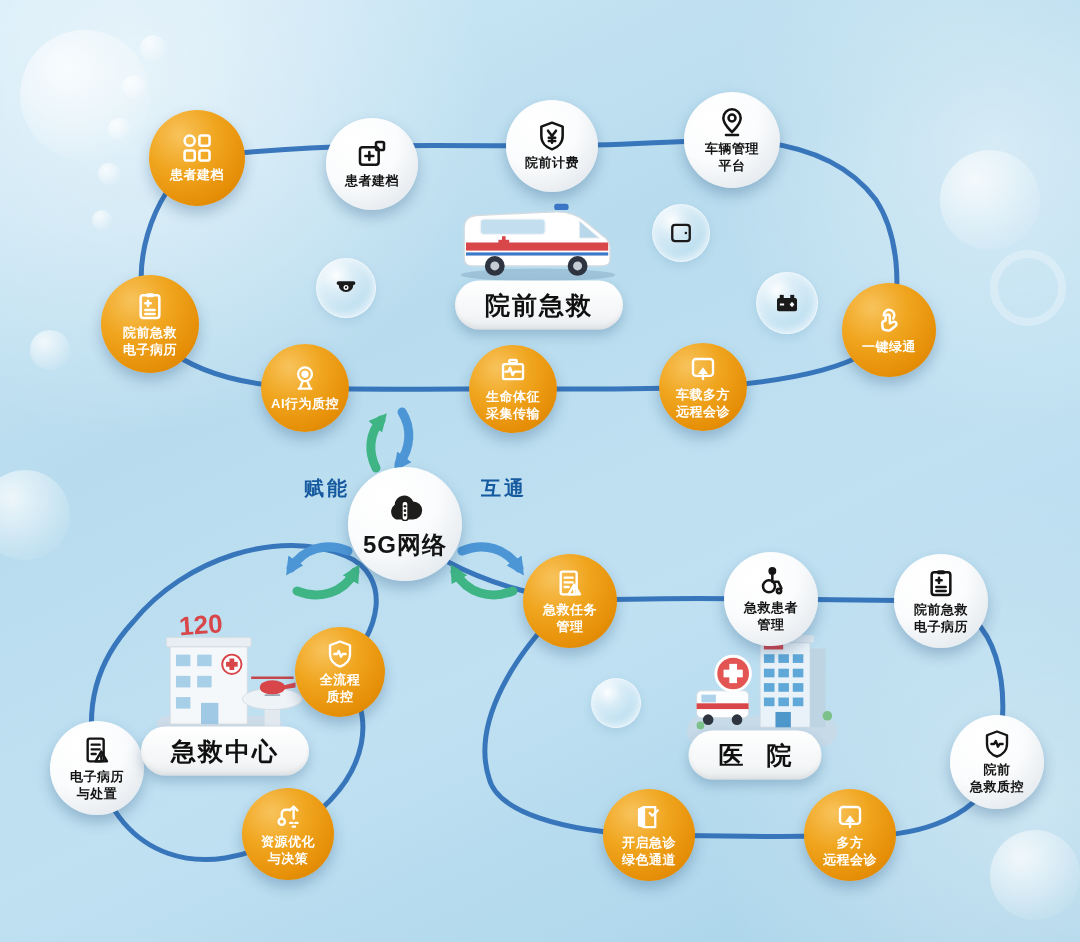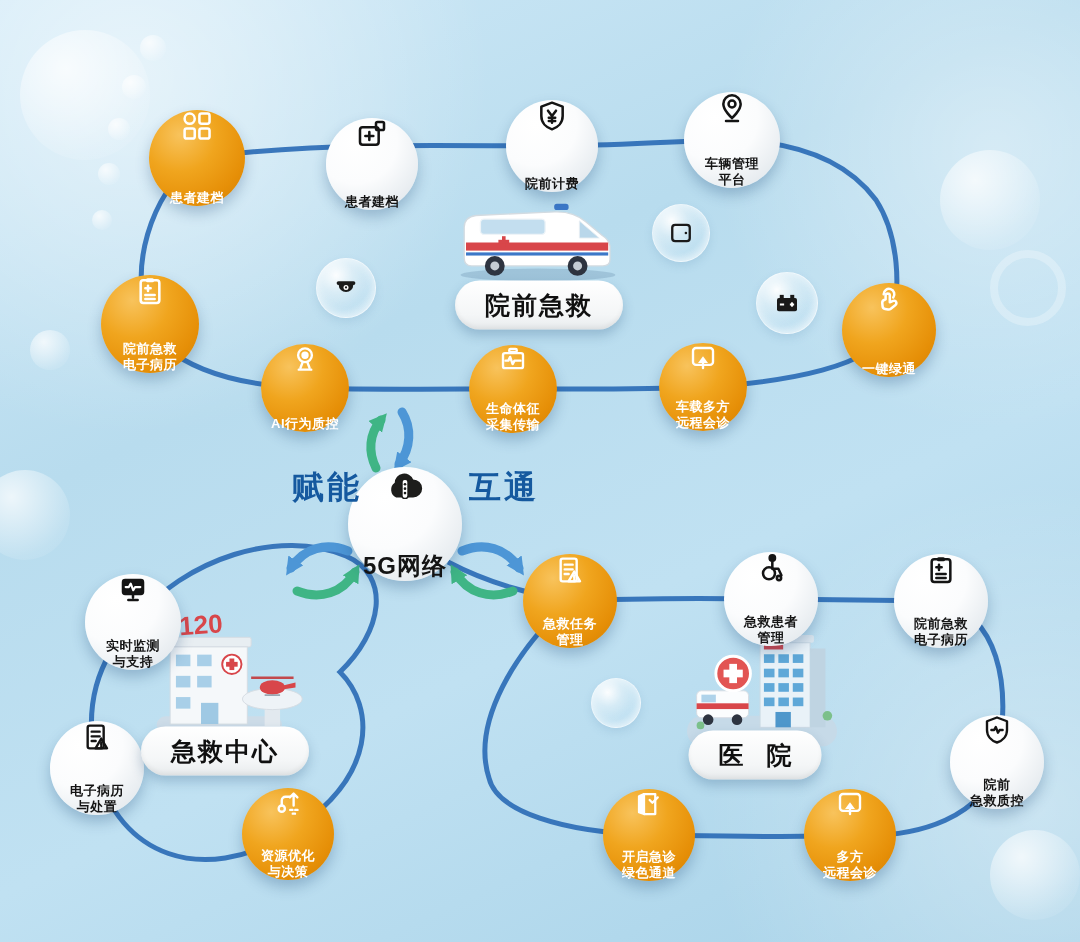--- a/index.html
+++ b/index.html
@@ -19,21 +19,21 @@
   .illus{position:absolute;z-index:2;transform:translate(-50%,-50%);}
   .bubble{
     position:absolute;z-index:4;transform:translate(-50%,-50%);border-radius:50%;
     background:radial-gradient(circle at 33% 28%, rgba(255,255,255,.95) 0%, rgba(255,255,255,.4) 30%, rgba(220,240,252,.12) 62%, rgba(255,255,255,.3) 100%);
     border:1px solid rgba(255,255,255,.7);
     box-shadow:inset 0 0 12px rgba(255,255,255,.8), 0 4px 8px rgba(90,140,180,.18);
     display:flex;align-items:center;justify-content:center;
   }
   .node{
     position:absolute;z-index:3;transform:translate(-50%,-50%);border-radius:50%;
-    display:flex;flex-direction:column;align-items:center;justify-content:space-between;
+    display:flex;flex-direction:column;align-items:center;justify-content:center;
     text-align:center;box-shadow:0 7px 14px rgba(25,70,115,.28);
   }
   .node.orange{
     background:radial-gradient(circle at 32% 26%, #F8C35C 0%, #F0A51E 38%, #E68F07 72%, #CE7D04 100%);
     color:#fff;
   }
   .node.white{
     background:radial-gradient(circle at 32% 26%, #ffffff 0%, #fbfcfd 45%, #e6ebef 80%, #d3dade 100%);
     color:#141414;
   }
@@ -43,21 +43,21 @@
   .node.center5g .label{font-size:24px;letter-spacing:1px;}
   .pill{
     position:absolute;z-index:5;transform:translate(-50%,-50%);
     background:linear-gradient(180deg,#ffffff 0%,#f4f6f7 70%,#e8ebed 100%);
     border-radius:28px;padding:8px 30px;font-size:25px;font-weight:700;color:#101010;
     box-shadow:0 6px 12px rgba(30,75,120,.25), inset 0 -3px 4px rgba(0,0,0,.05);
     white-space:nowrap;letter-spacing:2px;
   }
   .bluetext{
     position:absolute;z-index:5;transform:translate(-50%,-50%);
-    font-size:32px;font-weight:800;color:#15599F;letter-spacing:3px;white-space:nowrap;
+    font-size:20px;font-weight:800;color:#15599F;letter-spacing:3px;white-space:nowrap;
   }
 </style>
 </head>
 <body>
 
 <div id="stage">
 
   <div class="decor bokeh" style="left:20px;top:30px;width:130px;height:130px;"></div>
   <div class="decor bokeh" style="left:940px;top:150px;width:100px;height:100px;"></div>
   <div class="decor ring" style="left:990px;top:250px;width:60px;height:60px;"></div>
@@ -329,32 +329,31 @@
         <rect x="11" y="5.8" width="4" height="11.6" rx="1.6" fill="#1d1d1b"></rect>
         <rect x="11.7" y="6.6" width="2.6" height="10" rx="1.1" fill="#ffffff"></rect>
         <circle cx="13" cy="9" r="0.75" fill="#1d1d1b"></circle>
           <circle cx="13" cy="11.5" r="0.75" fill="#1d1d1b"></circle>
           <circle cx="13" cy="14" r="0.75" fill="#1d1d1b"></circle>
       </svg>
       </span>
     <span class="label">5G网络</span>
   </div>
 
-  <div class="node white" style="left:133px;top:622px;width:96px;height:96px;">
-    <span class="nicon">
-      <svg width="32" height="32" viewBox="0 0 24 24" fill="none" stroke="currentColor" stroke-width="1.9" stroke-linecap="round" stroke-linejoin="round">
-        <rect x="4.5" y="4.5" width="15" height="10.5" rx="1.6" fill="currentColor"></rect>
-        <path d="M6.5 9.8 h2.4 l1.4 -2.6 l1.9 5 l1.4 -2.4 h3.9" stroke="#ffffff" stroke-width="1.6"></path>
-        <path d="M12 15 v2.6 M8.5 19.5 h7"></path>
-      </svg>
-      </span>
-    <span class="label">实时监测
-与支持</span>
-  </div>
-
+
+  <div class="node orange" style="left:340px;top:672px;width:90px;height:90px;">
+    <span class="nicon">
+      <svg width="30" height="30" viewBox="0 0 24 24" fill="none" stroke="currentColor" stroke-width="1.9" stroke-linecap="round" stroke-linejoin="round">
+        <path d="M12 2 L20 5 V12 C20 17 16.4 20.6 12 22 C7.6 20.6 4 17 4 12 V5 Z"></path>
+        <path d="M7.5 12 h2.2 l1.3 -2.4 l1.8 4.6 l1.3 -2.2 h2.4"></path>
+      </svg>
+      </span>
+    <span class="label">全流程
+质控</span>
+  </div>
 
   <div class="node white" style="left:97px;top:768px;width:94px;height:94px;">
     <span class="nicon">
       <svg width="32" height="32" viewBox="0 0 24 24" fill="none" stroke="currentColor" stroke-width="1.8" stroke-linecap="round" stroke-linejoin="round">
         <rect x="5" y="3.5" width="12" height="17" rx="1.6"></rect>
         <path d="M8 8 h6 M8 11.5 h6 M8 15 h3"></path>
         <path d="M15.2 13.2 l4.3 7.3 h-8.6 z"></path>
           <path d="M15.2 16 v2 M15.2 19.3 v.1"></path>
       </svg>
       </span>

